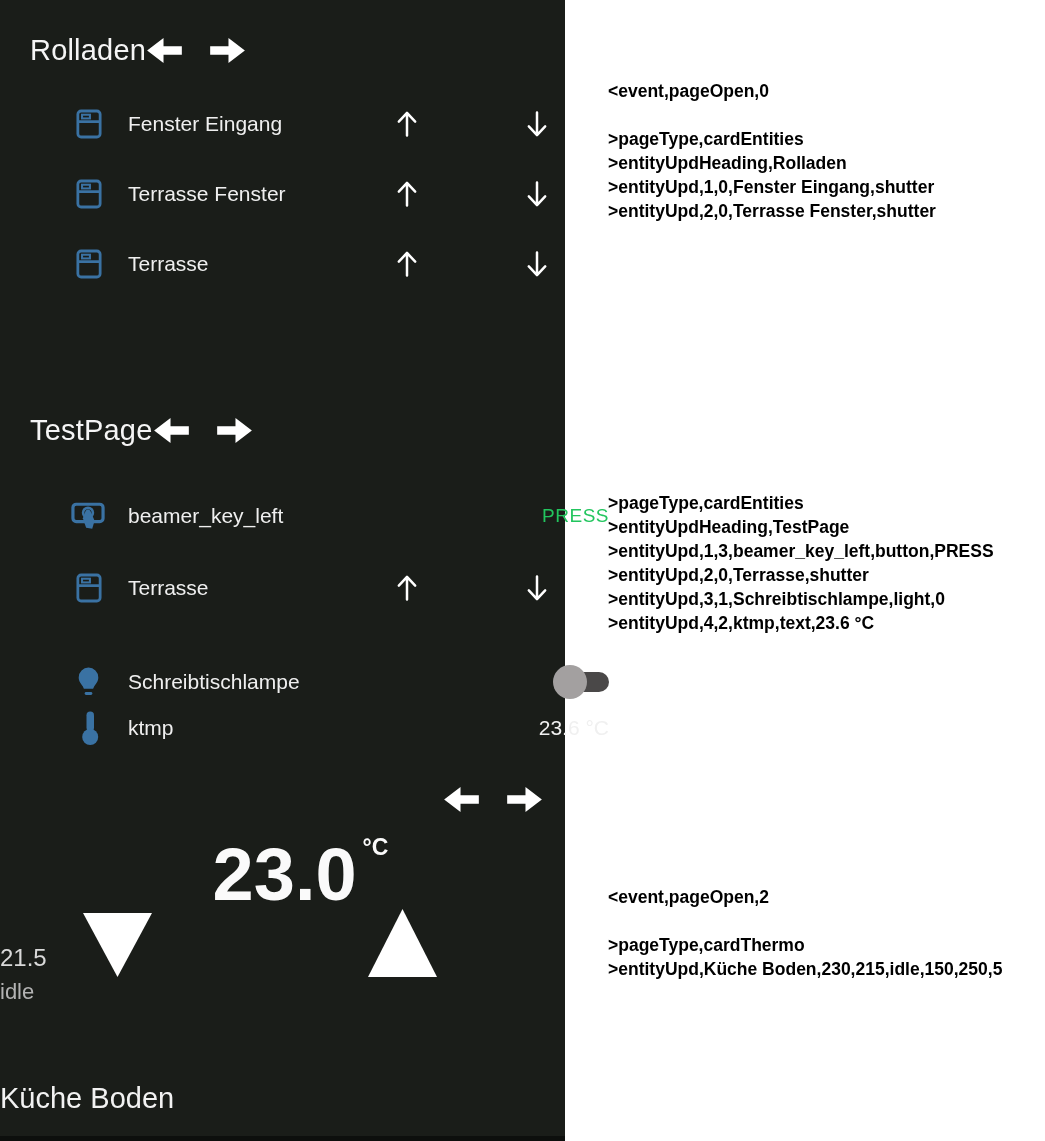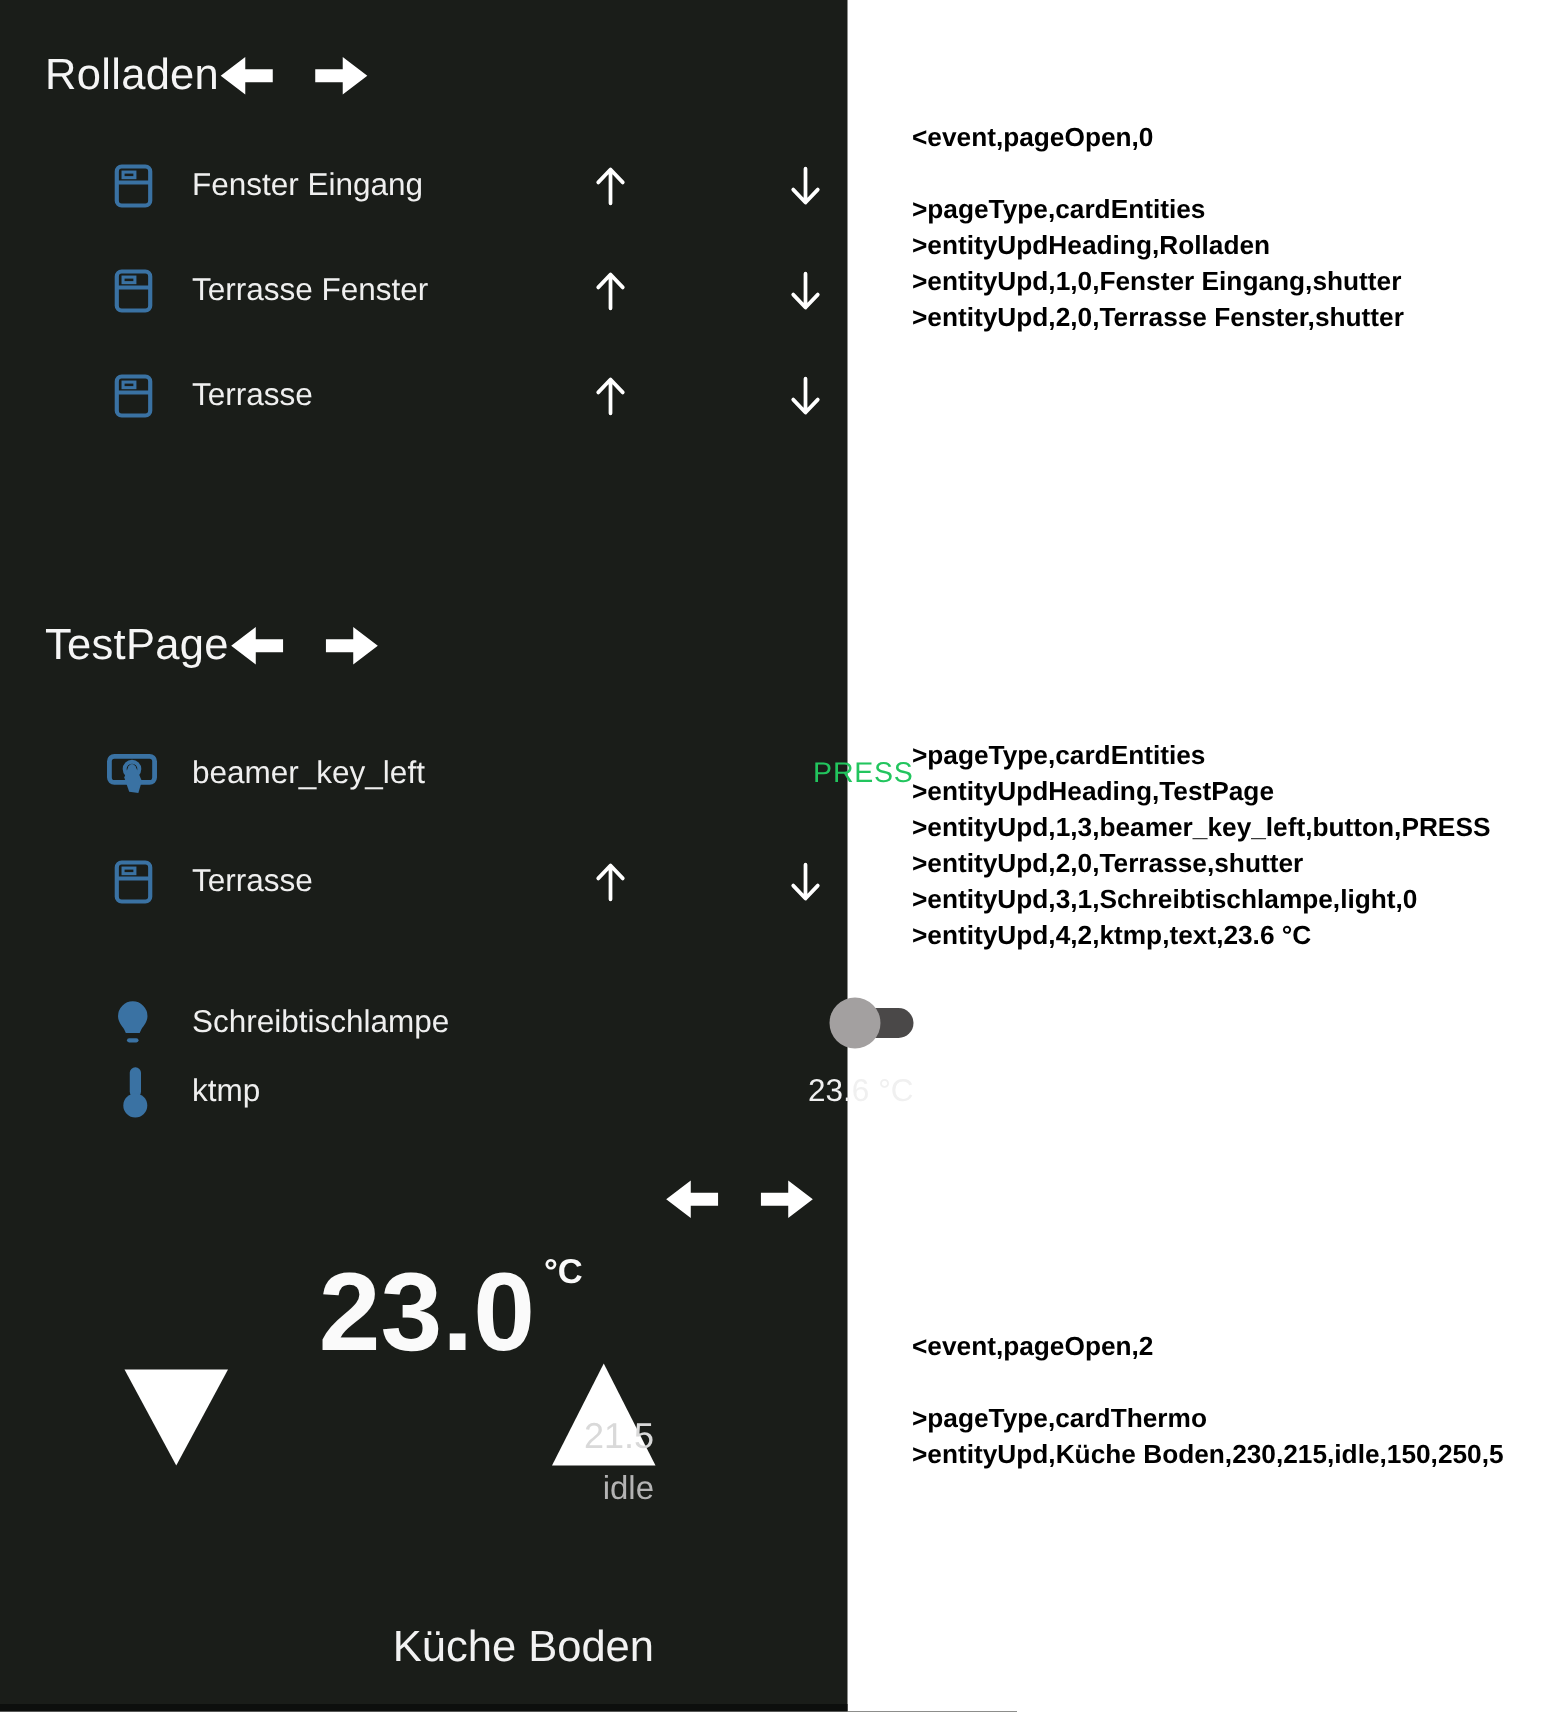--- a/index.html
+++ b/index.html
@@ -57,21 +57,21 @@
   }
   .temp-big{font-size:74px;font-weight:700;color:#fafafa;line-height:1;text-align:center;}
   .temp-unit{
     font-size:23px;font-weight:700;color:#fafafa;
     vertical-align:top;position:relative;top:-4px;margin-left:6px;
   }
   .tri{position:absolute;color:#ffffff;cursor:pointer;}
   .tri svg{display:block;width:100%;height:100%;}
   .tri-down{left:82px;top:912px;width:71px;height:66px;}
   .tri-up{left:367px;top:908px;width:71px;height:70px;}
-  .thermo-center{position:absolute;left:16px;width:460px;text-align:right;
+  .thermo-center{position:absolute;left:0;width:460px;text-align:left;
     padding-right:40px;box-sizing:border-box;}
   .setpoint{top:944px;font-size:24px;color:#d9d9d9;}
   .hvac-state{top:979px;font-size:22px;color:#b3b3b3;}
   .thermo-title{top:1082px;font-size:29px;color:#f2f2f2;}
   
   .proto{
     position:absolute;left:608px;color:#000000;font-weight:700;
     font-size:17.5px;line-height:24px;white-space:nowrap;
   }
   .proto-gap{height:24px;}

